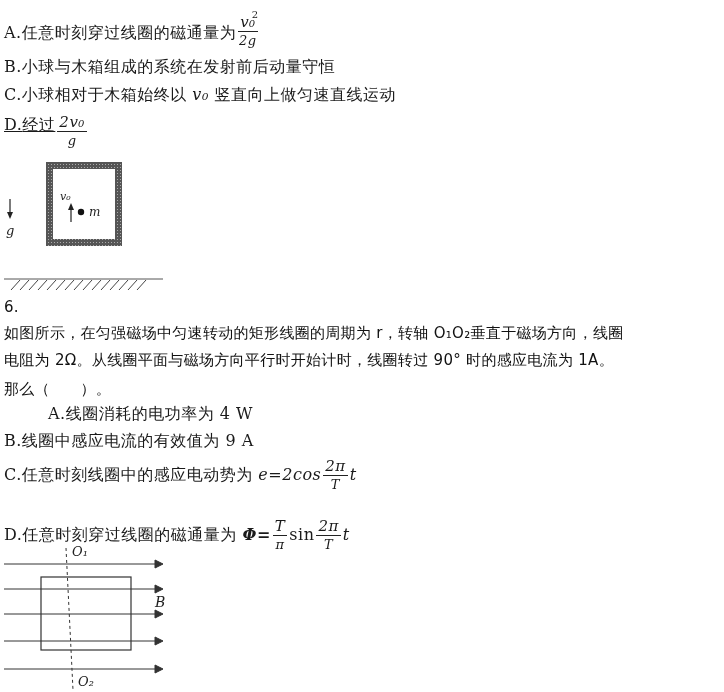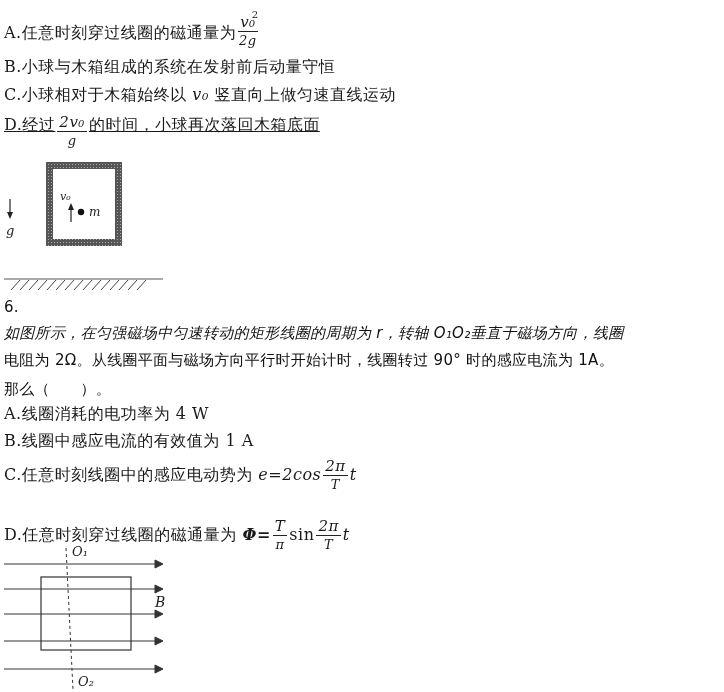--- a/index.html
+++ b/index.html
@@ -30,21 +30,21 @@
 </div>
 
 <div class="line scan" style="top:85px;">
   <span>C.</span><span>小球相对于木箱始终以 </span><span class="it">v₀</span><span> 竖直向上做匀速直线运动</span>
 </div>
 
 <div class="line scan" style="top:108px;text-decoration:underline;">
   <span>D.</span><span>经过</span><span class="frac" style="position:relative;top:6px;">
     <span class="num">2v₀</span>
     <span class="den">g</span>
-  </span><span>的时间，小球再次落回木箱底面</span>
+  </span>
 </div>
 
 <svg width="170" height="140" style="position:absolute;left:0;top:155px;">
   <defs>
     <pattern id="hatch" width="3" height="3" patternUnits="userSpaceOnUse">
       <rect width="3" height="3" fill="#555"></rect>
       <rect width="1" height="1" fill="#aaa"></rect>
     </pattern>
   </defs>
   <rect x="46" y="7" width="76" height="84" fill="url(#hatch)"></rect>
@@ -80,29 +80,29 @@
       <line x1="101" y1="135" x2="110" y2="125"></line>
         <line x1="110" y1="135" x2="119" y2="125"></line>
       <line x1="119" y1="135" x2="128" y2="125"></line>
         <line x1="128" y1="135" x2="137" y2="125"></line>
       <line x1="137" y1="135" x2="146" y2="125"></line>
     </g>
   </g>
 </svg>
 
 <div class="line plain" style="top:297px;">6.</div>
-<div class="line plain" style="top:323px;font-style:italic;">如图所示，在匀强磁场中匀速转动的矩形线圈的周期为 r，转轴 O₁O₂垂直于磁场方向，线圈</div>
+<div class="line plain" style="top:323px;">如图所示，在匀强磁场中匀速转动的矩形线圈的周期为 r，转轴 O₁O₂垂直于磁场方向，线圈</div>
 <div class="line plain" style="top:350px;">电阻为 2Ω。从线圈平面与磁场方向平行时开始计时，线圈转过 90° 时的感应电流为 1A。</div>
 <div class="line plain" style="top:379px;">那么（　　）。</div>
 
-<div class="line scan" style="top:404px;">
+<div class="line scan" style="top:404px;margin-left:44px;">
   <span>A.</span><span>线圈消耗的电功率为 4 W</span>
 </div>
 <div class="line scan" style="top:431px;">
-  <span>B.</span><span>线圈中感应电流的有效值为 1 A</span>
+  <span>B.</span><span>线圈中感应电流的有效值为 9 A</span>
 </div>
 <div class="line scan" style="top:458px;">
   <span>C.</span><span>任意时刻线圈中的感应电动势为 </span><span class="it">e=2cos</span><span class="frac">
     <span class="num">2π</span>
     <span class="den">T</span>
   </span><span class="it">t</span>
 </div>
 <div class="line scan" style="top:518px;">
   <span>D.</span><span>任意时刻穿过线圈的磁通量为 </span><span class="it" style="font-weight:bold;">Φ=</span><span class="frac">
     <span class="num">T</span>

